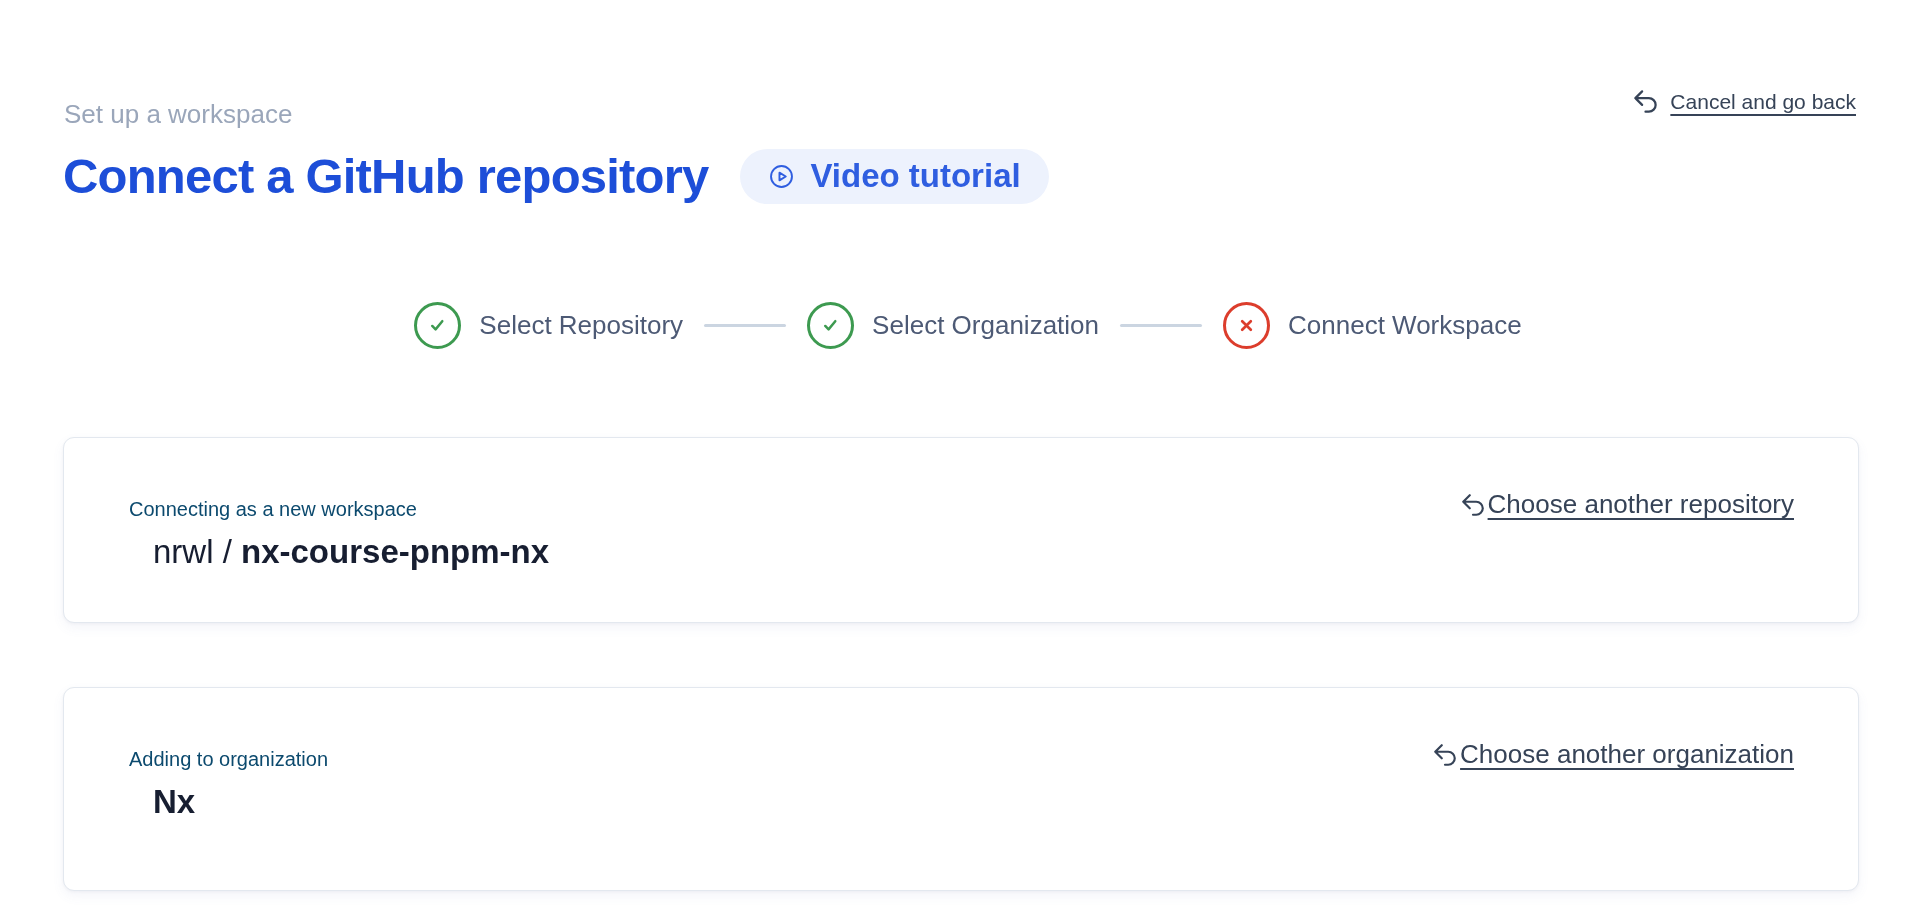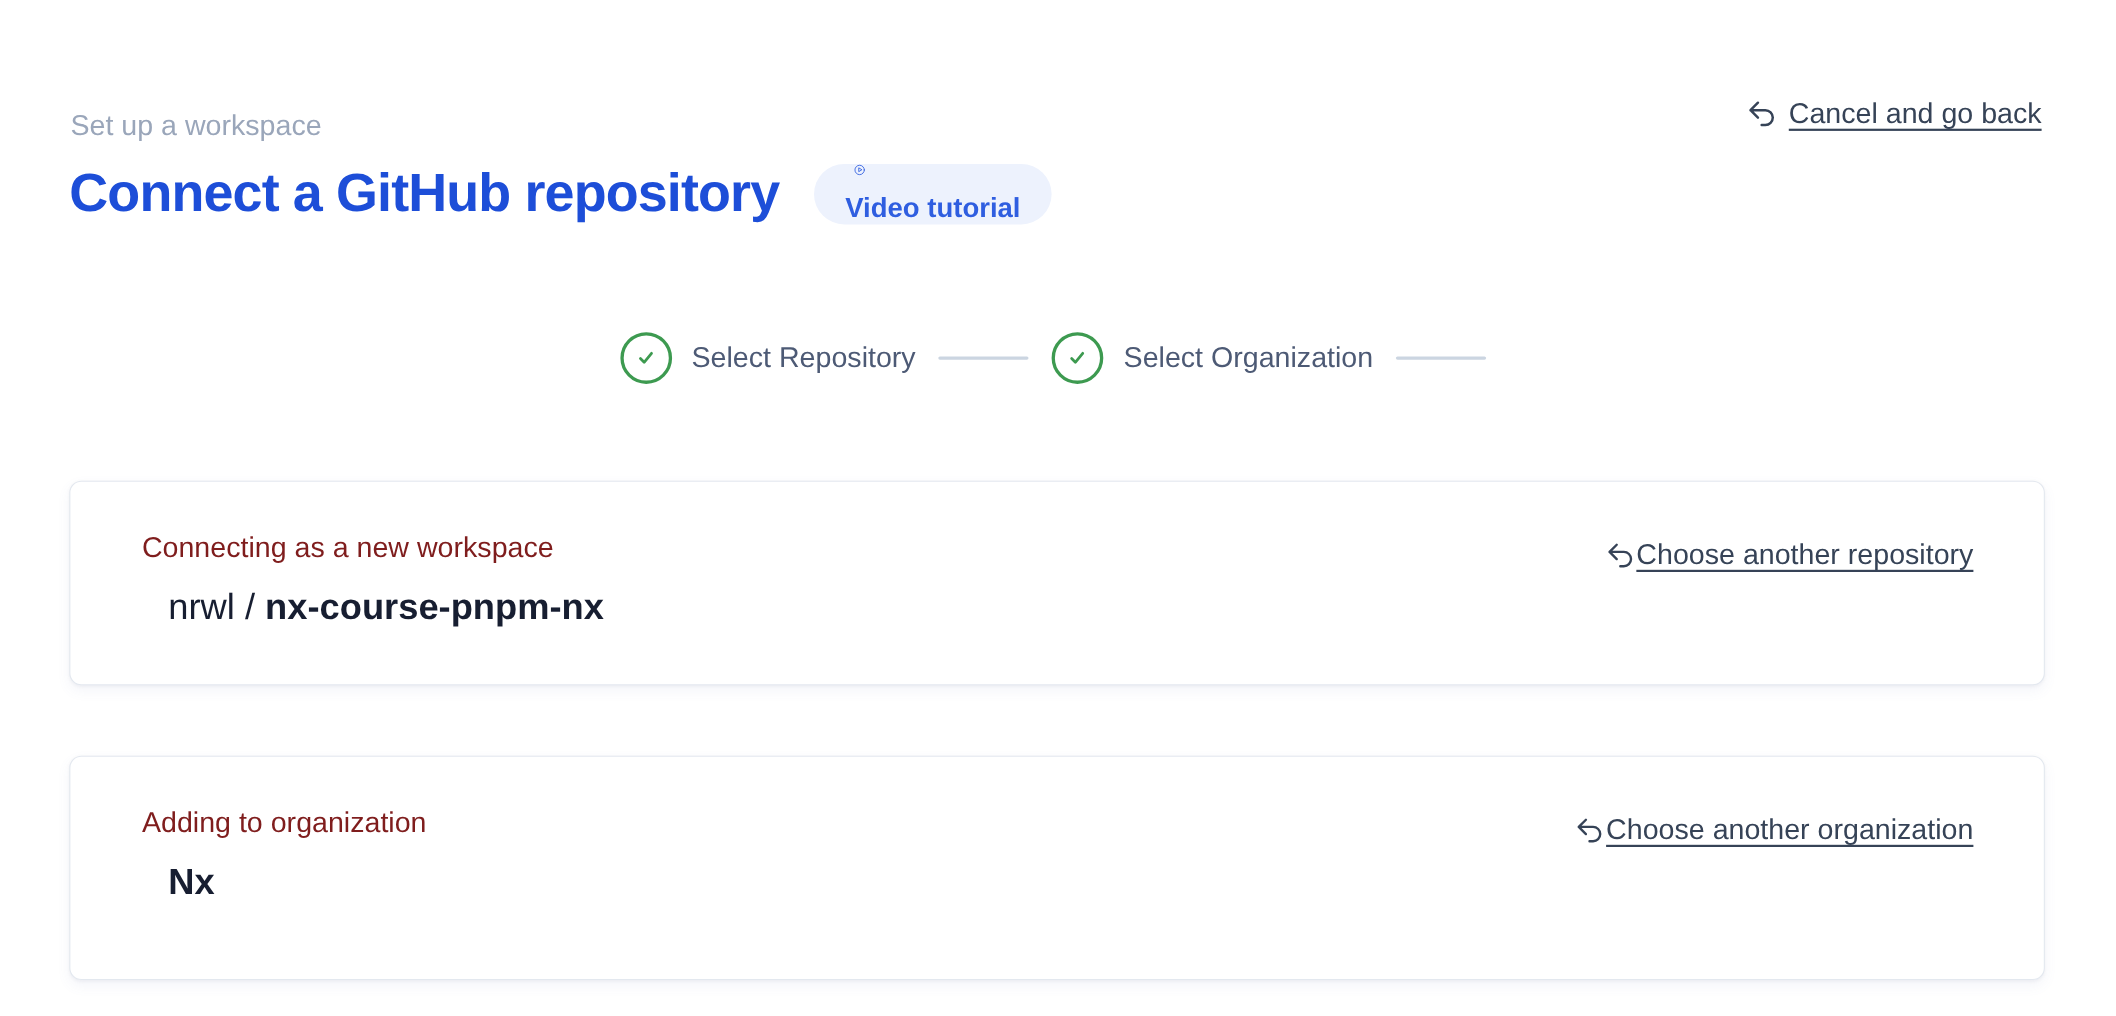--- a/index.html
+++ b/index.html
@@ -13,44 +13,44 @@
   .page { position: relative; width: 1924px; height: 924px; }
 
   
   .eyebrow {
     position: absolute; left: 64px; top: 99px;
     font-size: 26px; line-height: 30px; color: #9aa6ba; font-weight: 400;
   }
   .cancel-link {
     position: absolute; right: 68px; top: 88px;
     display: flex; align-items: center; gap: 11px;
-    color: #364357; font-size: 26px; font-weight: 500;
+    color: #364357; font-size: 21px; font-weight: 500;
     cursor: pointer; text-decoration: none;
   }
   .cancel-link .link-text {
     text-decoration: underline;
     text-underline-offset: 5px;
     text-decoration-thickness: 1.5px;
   }
   .undo-icon { width: 27px; height: 27px; stroke: #364357; flex: 0 0 auto; }
 
   .title-row {
     position: absolute; left: 63px; top: 147px;
     display: flex; align-items: center; gap: 32px;
   }
   h1.page-title {
     font-size: 49px; font-weight: 800; letter-spacing: -0.8px;
     color: #1d4ed8; line-height: 58px; white-space: nowrap;
   }
   .video-pill {
-    display: flex; align-items: flex-start; gap: 15px;
+    display: flex; align-items: center; gap: 15px;
     height: 55px; padding: 0 28px;
     background: #edf2fd; border: none; border-radius: 28px;
     color: #2f5ee0; font-family: inherit;
-    font-size: 25px; font-weight: 700; cursor: pointer; white-space: nowrap; flex-direction: column;
+    font-size: 33px; font-weight: 700; cursor: pointer; white-space: nowrap;
   }
   .play-icon { width: 27px; height: 27px; stroke: #2f5ee0; }
 
   
   .stepper {
     position: absolute; left: 0; top: 302px; width: 1924px;
     display: flex; align-items: center; justify-content: center; padding-left: 12px;
   }
   .step { display: flex; align-items: center; gap: 18px; }
   .step-circle {
@@ -72,22 +72,22 @@
   
   .card {
     position: absolute; left: 63px; width: 1796px;
     background: #ffffff;
     border: 1px solid #e3e8ef; border-radius: 11px;
     box-shadow: 0 1px 3px rgba(15,23,42,0.04), 0 5px 12px rgba(100,110,180,0.07);
   }
   .card.repository { top: 437px; height: 186px; }
   .card.organization { top: 687px; height: 204px; }
   .card-subtitle {
-    position: absolute; left: 65px; top: 44px;
-    font-size: 26px; color: #7f1d1d; font-weight: 400;
+    position: absolute; left: 65px; top: 60px;
+    font-size: 20px; color: #0c4a6e; font-weight: 400;
   }
   .card-main {
     position: absolute; left: 65px; top: 95px;
     font-size: 33px; color: #171e31; white-space: nowrap; margin-left: 24px;
   }
   .repo-owner { font-weight: 500; }
   .repo-name { font-weight: 700; }
   .org-name { font-weight: 600; }
   .card-change-link {
     position: absolute; right: 64px; top: 51px;
@@ -144,20 +144,28 @@
       <span class="step-circle success">
         <svg viewBox="0 0 24 24" fill="none" stroke-width="2.6" stroke-linecap="round" stroke-linejoin="round">
           <path d="M6.5 12.5l3.5 3.5 7-8.5"></path>
         </svg>
       </span>
       <span class="step-label">Select Organization</span>
     </div>
 
     <div class="connector"></div>
 
+    <div class="step">
+      <span class="step-circle error">
+        <svg viewBox="0 0 24 24" fill="none" stroke-width="2.8" stroke-linecap="round" stroke-linejoin="round">
+          <path d="M7.5 7.5l9 9M16.5 7.5l-9 9"></path>
+        </svg>
+      </span>
+      <span class="step-label">Connect Workspace</span>
+    </div>
 
   </div>
 
   <div class="card repository">
     <div class="card-subtitle">Connecting as a new workspace</div>
     <div class="card-main">
       <span class="repo-owner">nrwl /</span>
       <span class="repo-name">nx-course-pnpm-nx</span>
     </div>
     <a class="card-change-link" href="#">

